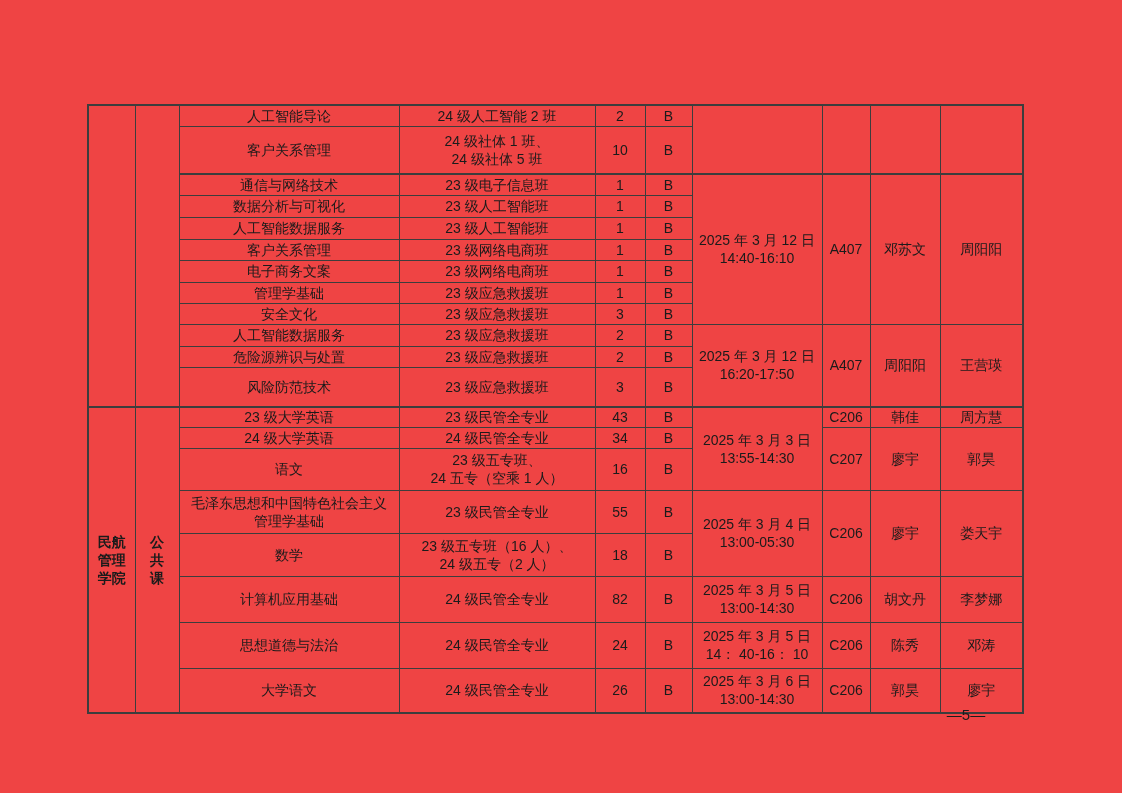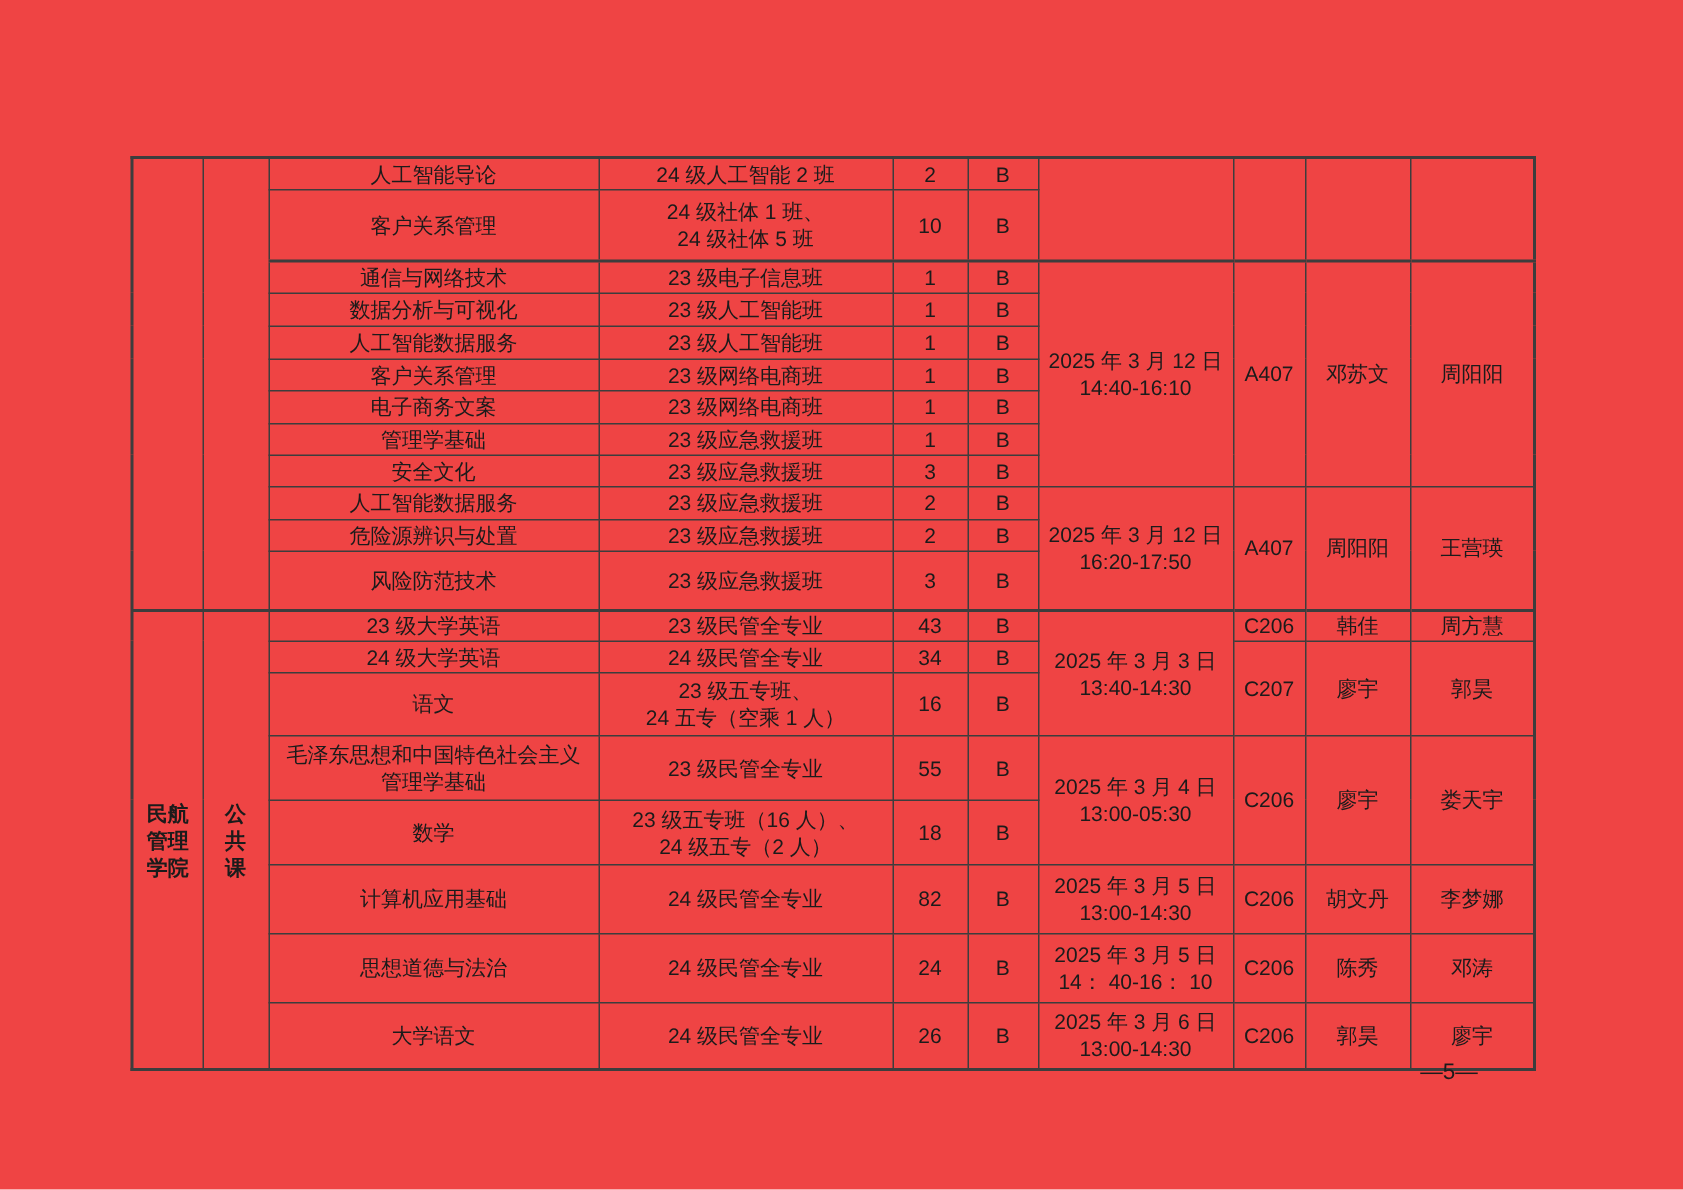--- a/index.html
+++ b/index.html
@@ -150,21 +150,21 @@
 管理
 学院</td>
         <td class="ctype" rowspan="8">公
 共
 课</td>
         <td>23 级大学英语</td>
         <td>23 级民管全专业</td>
         <td class="num">43</td>
         <td class="num">B</td>
         <td class="dt" rowspan="3">2025 年 3 月 3 日
-13:40-14:30</td>
+13:55-14:30</td>
         <td>C206</td>
         <td>韩佳</td>
         <td>周方慧</td>
       </tr>
       <tr style="height:21px">
         <td>24 级大学英语</td>
         <td>24 级民管全专业</td>
         <td class="num">34</td>
         <td class="num">B</td>
         <td rowspan="2">C207</td>

